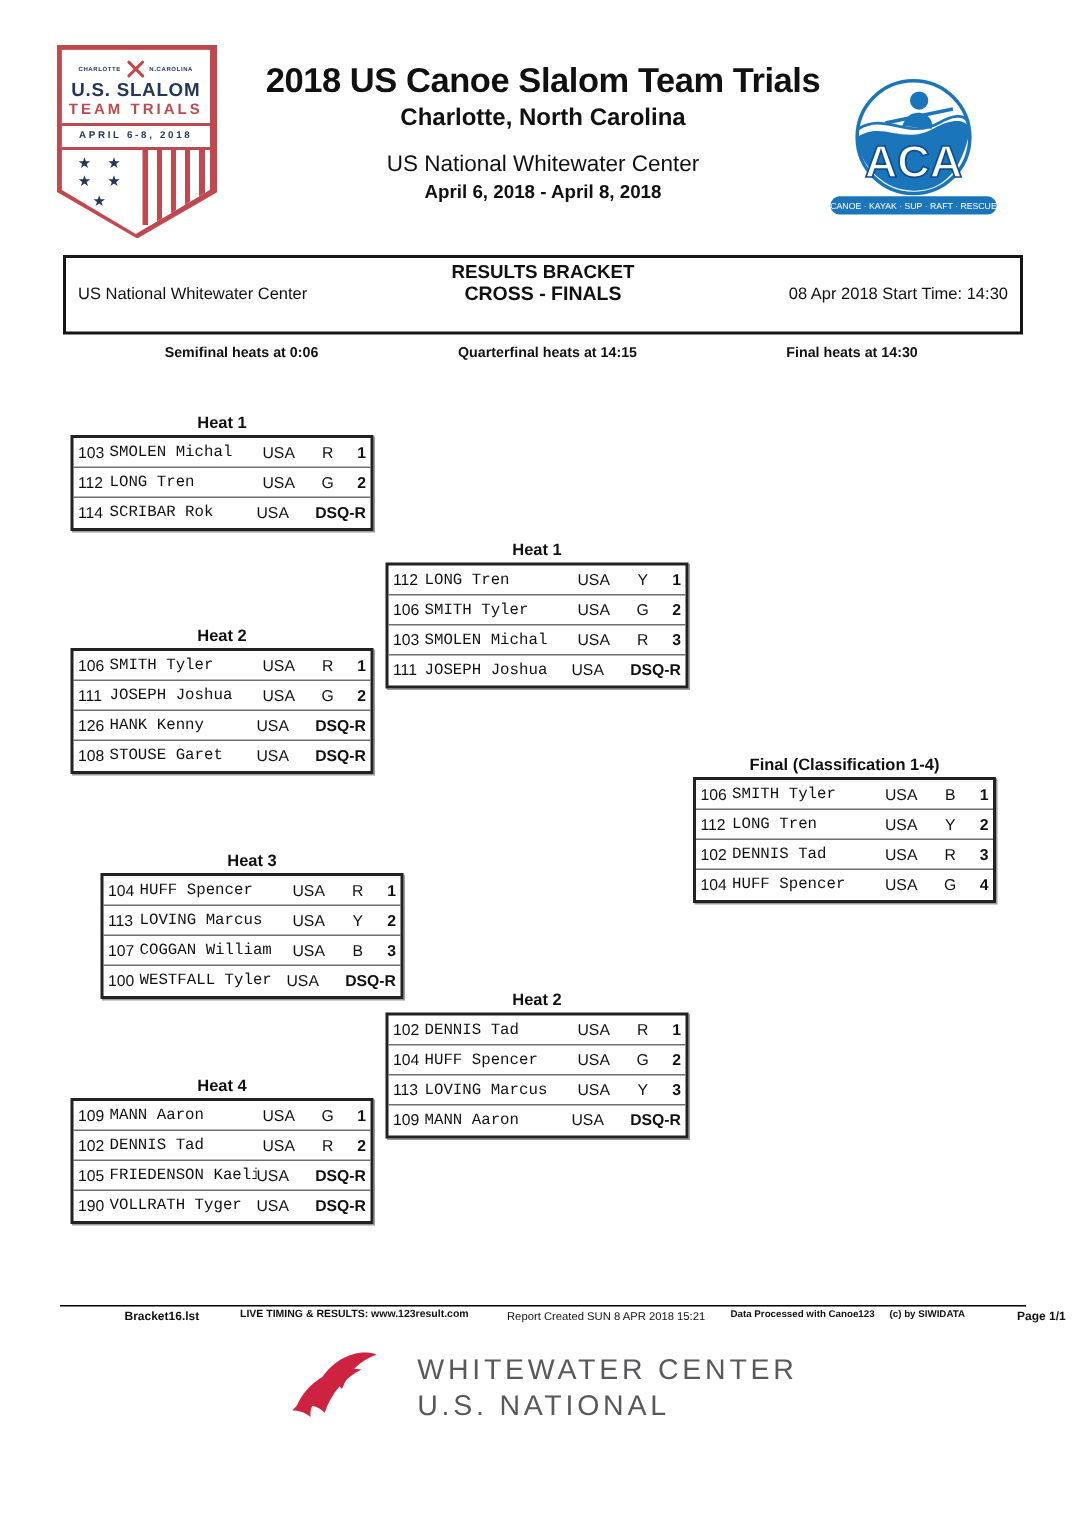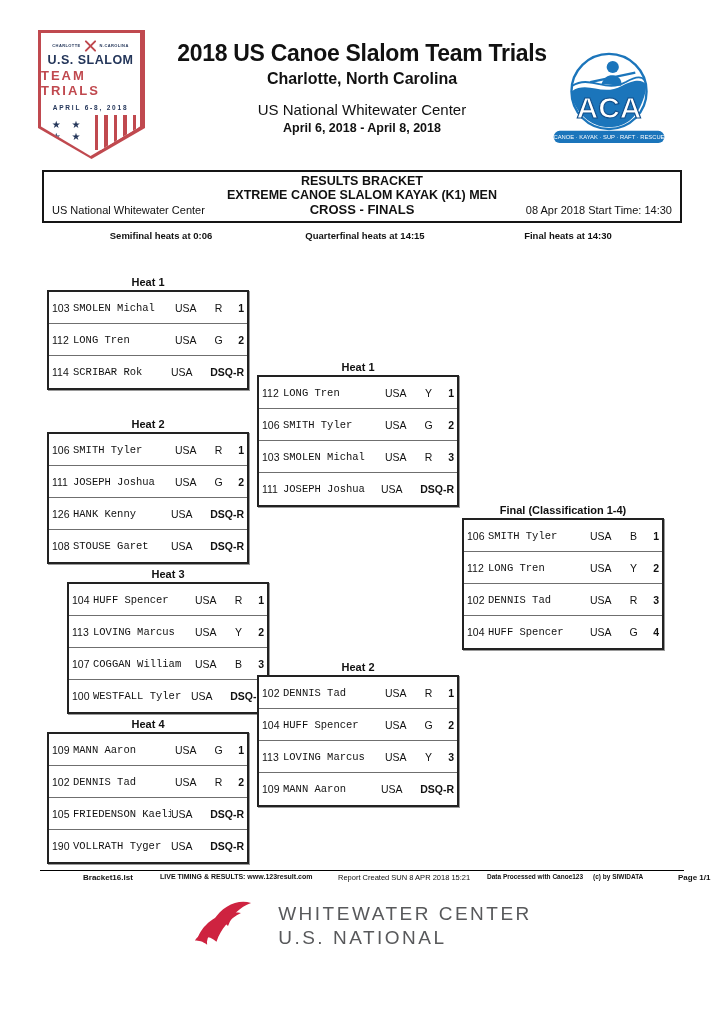--- a/index.html
+++ b/index.html
@@ -13,21 +13,21 @@
   .badge-inner { position:absolute; left:3px; top:3px; width:99px; height:123px;
     background:#fff; clip-path:polygon(0 0,100% 0,100% 76%,50% 100%,0 76%);
     display:flex; flex-direction:column; align-items:center; }
   .paddles-row { margin-top:6px; display:flex; align-items:center; gap:3px; height:13px; }
   .micro-text { font-size:4px; letter-spacing:.4px; color:#24365a; font-weight:bold; }
   .paddle-x { position:relative; width:13px; height:13px; }
   .paddle-x i { position:absolute; left:-1px; top:5.5px; width:15px; height:2px; background:#c0494f; border-radius:2px; }
   .paddle-x i:first-child { transform:rotate(45deg); }
   .paddle-x i:last-child  { transform:rotate(-45deg); }
   .badge-title { font-size:12.5px; font-weight:bold; color:#24365a; letter-spacing:.5px; margin-top:1px; }
-  .badge-sub { font-size:13px; font-weight:bold; color:#c0494f; letter-spacing:2px; margin-top:1px; }
+  .badge-sub { font-size:10px; font-weight:bold; color:#c0494f; letter-spacing:2px; margin-top:1px; }
   .badge-rule { width:100%; height:2px; background:#c0494f; margin-top:3px; }
   .badge-dates { font-size:6.5px; font-weight:bold; color:#24365a; letter-spacing:1.8px; padding:2.5px 0 1px; }
   .stars-stripes { display:flex; width:100%; flex:1; }
   .stars { width:56%; text-align:center; color:#24365a; font-size:10px; line-height:12.5px; letter-spacing:4px; padding-top:4px; }
   .stripes { width:44%; margin:0 2px 6px 0;
     background:repeating-linear-gradient(90deg,#c0494f 0 3.5px,#fff 3.5px 9.5px); }
 
   
   .head-text { position:absolute; left:150px; top:40px; width:424px; text-align:center; }
   .h-title { font-size:23px; font-weight:bold; letter-spacing:-.3px; }
@@ -46,21 +46,21 @@
   .rh-left  { position:absolute; left:8px;  bottom:1px; font-weight:normal; font-size:11px; }
   .rh-right { position:absolute; right:8px; bottom:1px; font-weight:normal; font-size:11px; }
 
   
   .sched { position:absolute; top:230px; width:210px; text-align:center; font-size:9.5px; font-weight:bold; }
 
   
   .heat { position:absolute; width:202px; }
   .heat-title { text-align:center; font-weight:bold; font-size:11px; margin-bottom:2px; }
   .ttable { border:2px solid #222; background:#fff; box-shadow:1px 1px 0 #9a9a9a; }
-  .trow { display:flex; align-items:center; height:32px; border-bottom:1px solid #6f6f6f; font-size:10.5px; padding:0 3px; white-space:nowrap; }
+  .trow { display:flex; align-items:center; height:20px; border-bottom:1px solid #6f6f6f; font-size:10.5px; padding:0 3px; white-space:nowrap; }
   .trow:last-child { border-bottom:none; }
   .c-bib { width:21px; }
   .c-name { flex:1; overflow:hidden;font-family:Liberation Mono, monospace; }
   .c-ctry { width:33px; }
   .c-tag { width:21px; text-align:center; }
   .c-rank { width:15px; text-align:right; font-weight:bold; }
   .c-dsq { width:40px; text-align:right; font-weight:bold; }
 
   
   .footer-rule { position:absolute; left:40px; right:40px; top:870px; border-top:1.5px solid #000; }
@@ -121,21 +121,20 @@
     <circle cx="64" cy="16" r="6.5" fill="#1b75bb"></circle>
     <path d="M52,34 C55,26 60,24 66,25 C72,27 74,31 73,36 Z" fill="#1b75bb"></path>
     <line x1="40" y1="32" x2="88" y2="22" stroke="#1b75bb" stroke-width="2.5"></line>
     <text x="60" y="70" text-anchor="middle" font-family="Liberation Sans, sans-serif" font-size="32" font-weight="bold" fill="#ffffff" stroke="#0f4d8a" stroke-width="1.2">ACA</text>
     <rect x="1" y="84" width="118" height="13" rx="6.5" fill="#1b75bb"></rect>
     <text x="60" y="93" text-anchor="middle" font-family="Liberation Sans, sans-serif" font-size="6.2" fill="#ffffff">CANOE · KAYAK · SUP · RAFT · RESCUE</text>
   </svg>
 
   <div class="rh">
     <div class="rh-l1">RESULTS BRACKET</div>
-    <div class="rh-l2">EXTREME CANOE SLALOM KAYAK (K1) MEN</div>
     <div class="rh-l3">
       <span class="rh-left">US National Whitewater Center</span>
       <span>CROSS - FINALS</span>
       <span class="rh-right">08 Apr 2018 Start Time: 14:30</span>
     </div>
   </div>
 
   <div class="sched" style="left:56px;">Semifinal heats at 0:06</div>
   <div class="sched" style="left:260px;">Quarterfinal heats at 14:15</div>
   <div class="sched" style="left:463px;">Final heats at 14:30</div>

